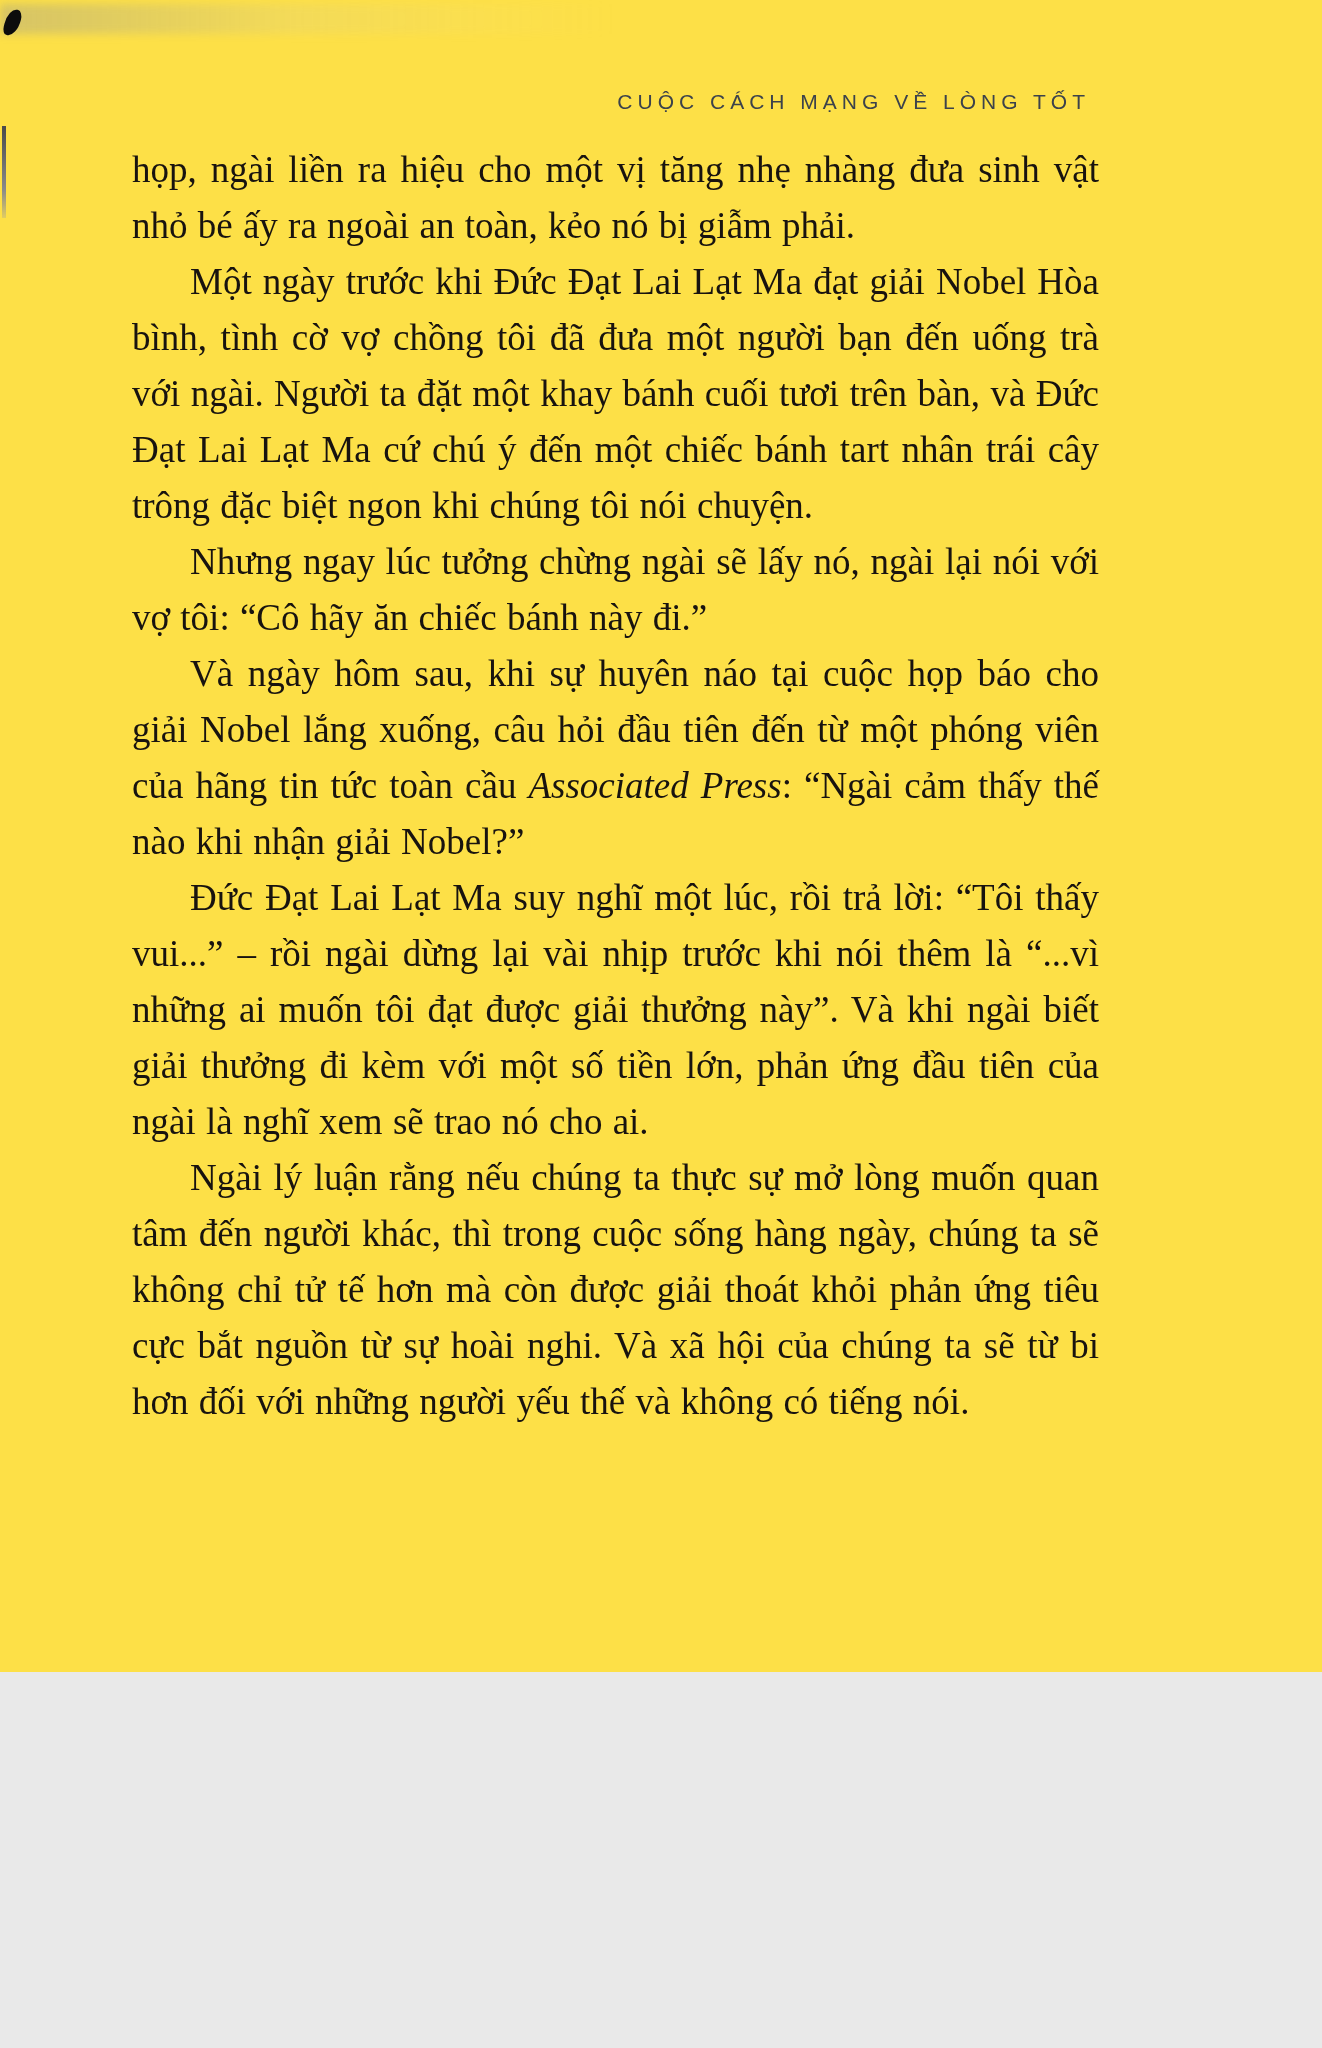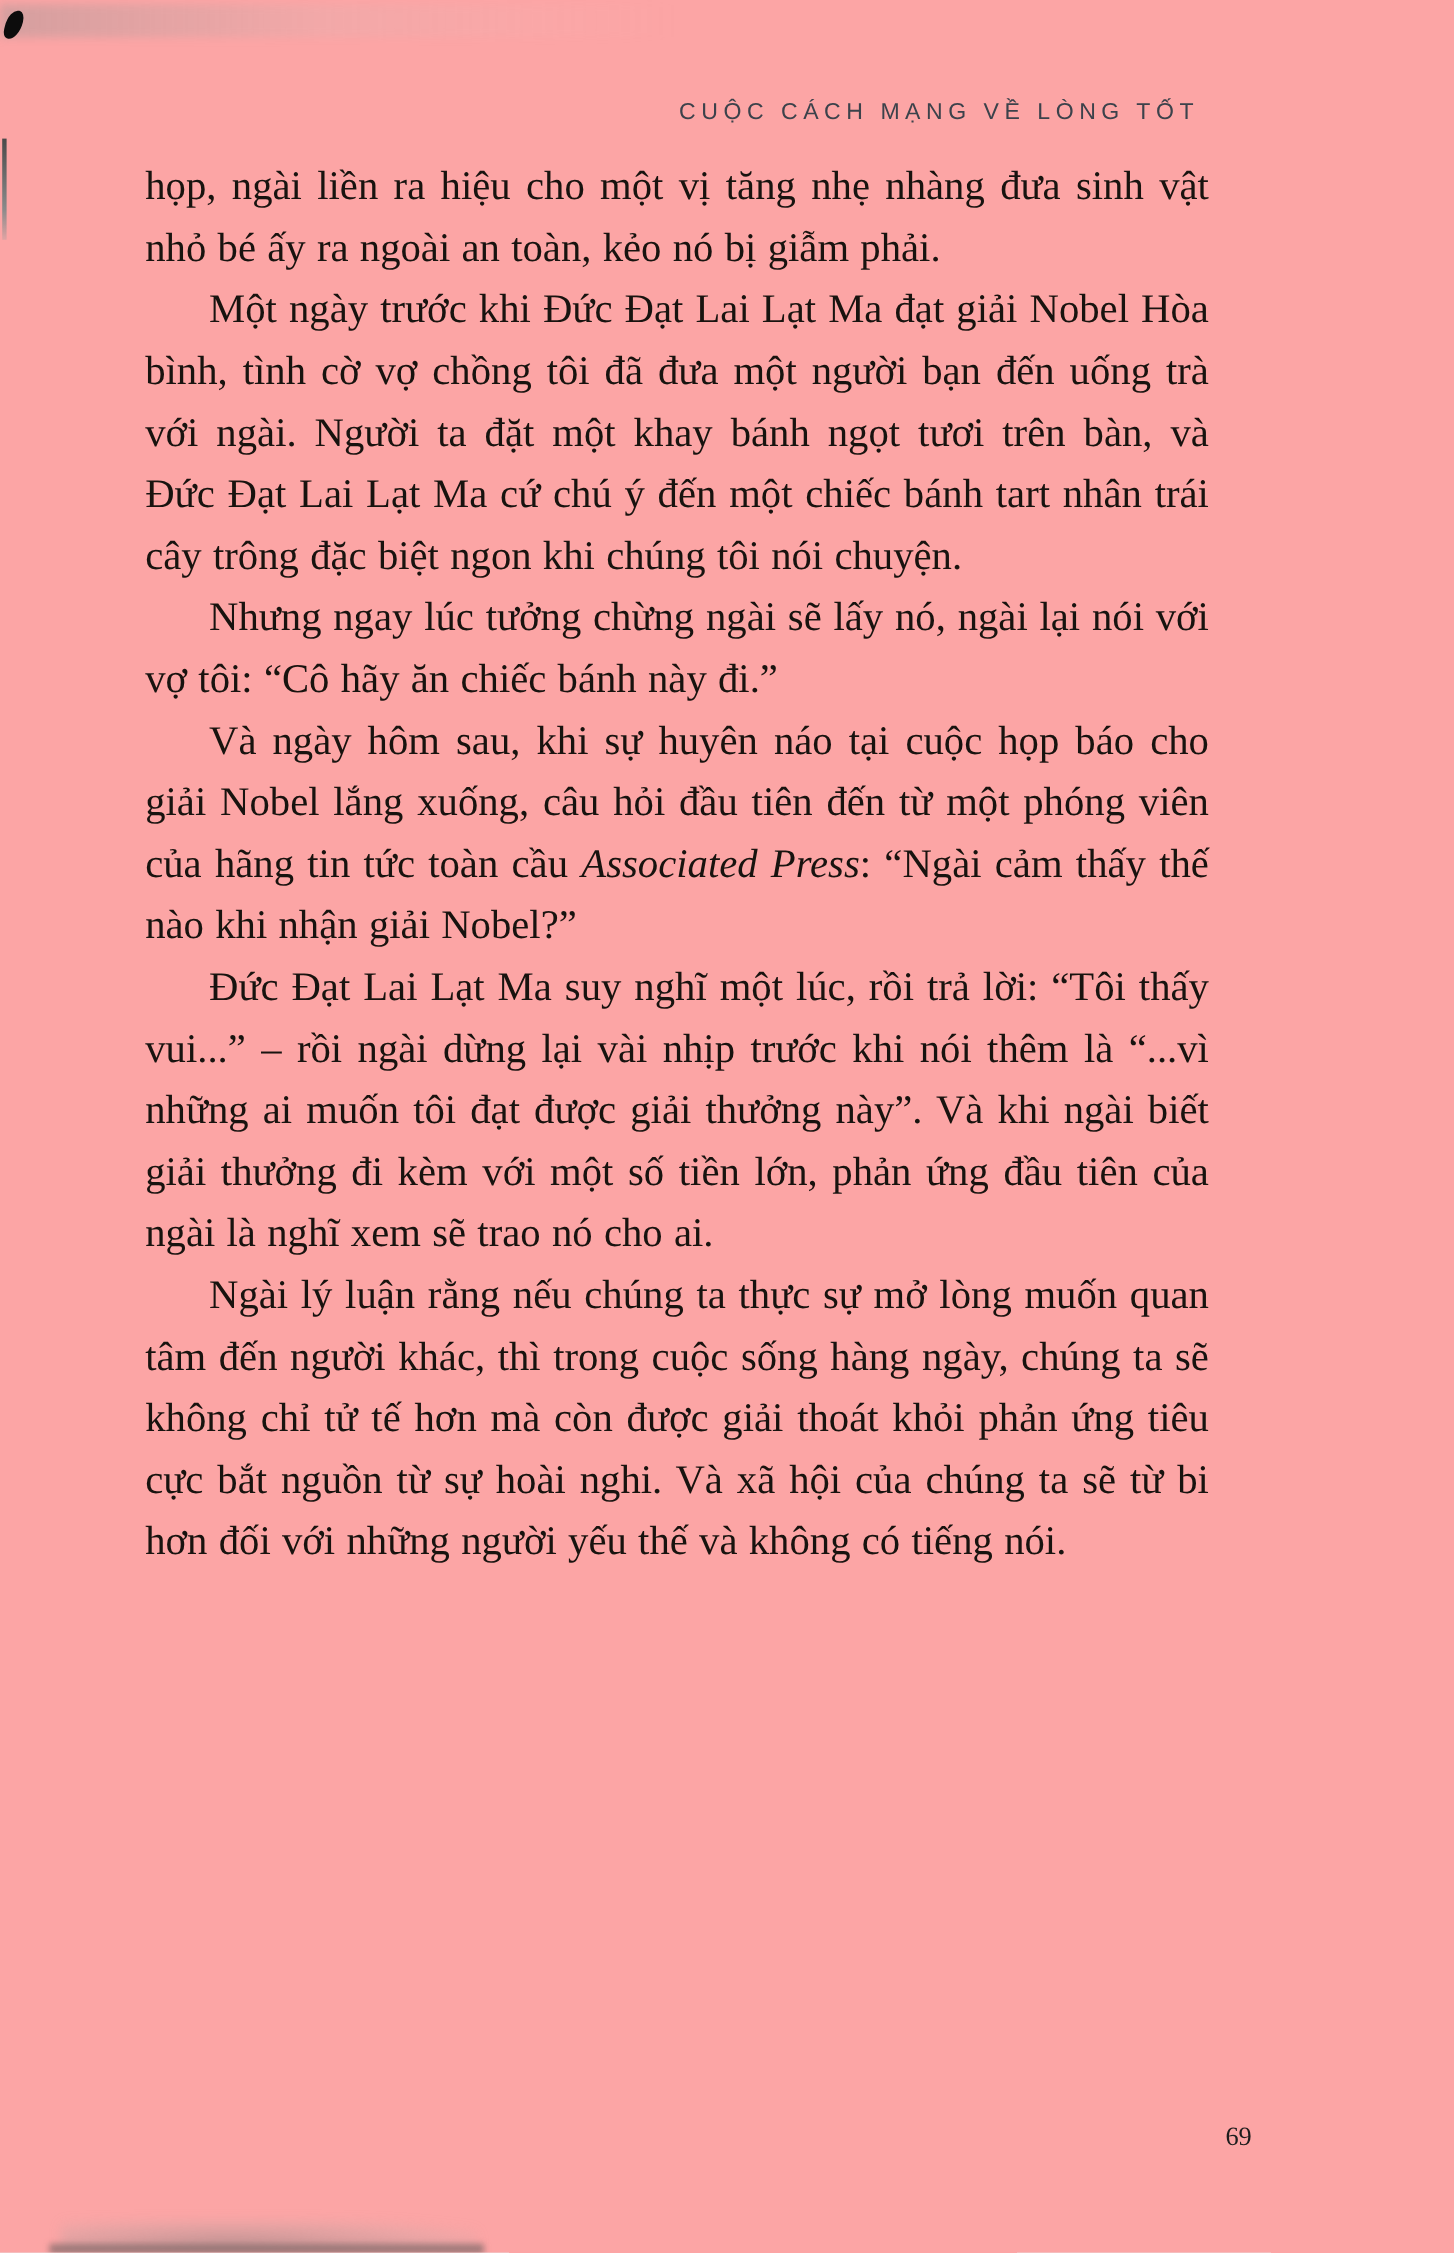--- a/index.html
+++ b/index.html
@@ -4,23 +4,23 @@
 <title>Book page scan</title>
 <style>
   html, body {
     margin: 0;
     padding: 0;
     background: #e9e9e9;
   }
   .page {
     position: relative;
     width: 1322px;
-    height: 2048px;
+    height: 1672px;
     margin: 0 auto;
-    background: #fca5a5;
+    background: #fde047;
     overflow: hidden;
     font-family: "Liberation Serif", "DejaVu Serif", serif;
   }
 
   
   .running-head {
     position: absolute;
     top: 90px;
     right: 232px;
     font-family: "Liberation Sans", "DejaVu Sans", sans-serif;
@@ -127,21 +127,21 @@
   <div class="line-left"></div>
   <div class="smudge-bottom"></div>
   <div class="strip-bottom"></div>
 
   <div class="running-head">CUỘC CÁCH MẠNG VỀ LÒNG TỐT</div>
 
   <div class="text-block">
 
     <p class="continuation">họp, ngài liền ra hiệu cho một vị tăng nhẹ nhàng đưa sinh vật nhỏ bé ấy ra ngoài an toàn, kẻo nó bị giẫm phải.</p>
 
-    <p>Một ngày trước khi Đức Đạt Lai Lạt Ma đạt giải Nobel Hòa bình, tình cờ vợ chồng tôi đã đưa một người bạn đến uống trà với ngài. Người ta đặt một khay bánh ngọt tươi trên bàn, và Đức Đạt Lai Lạt Ma cứ chú ý đến một chiếc bánh tart nhân trái cây trông đặc biệt ngon khi chúng tôi nói chuyện.</p>
+    <p>Một ngày trước khi Đức Đạt Lai Lạt Ma đạt giải Nobel Hòa bình, tình cờ vợ chồng tôi đã đưa một người bạn đến uống trà với ngài. Người ta đặt một khay bánh cuối tươi trên bàn, và Đức Đạt Lai Lạt Ma cứ chú ý đến một chiếc bánh tart nhân trái cây trông đặc biệt ngon khi chúng tôi nói chuyện.</p>
 
     <p>Nhưng ngay lúc tưởng chừng ngài sẽ lấy nó, ngài lại nói với vợ tôi: “Cô hãy ăn chiếc bánh này đi.”</p>
 
     <p>
       <span>Và ngày hôm sau, khi sự huyên náo tại cuộc họp báo cho giải Nobel lắng xuống, câu hỏi đầu tiên đến từ một phóng viên của hãng tin tức toàn cầu </span><em>Associated Press</em><span>: “Ngài cảm thấy thế nào khi nhận giải Nobel?”</span>
     </p>
 
     <p>Đức Đạt Lai Lạt Ma suy nghĩ một lúc, rồi trả lời: “Tôi thấy vui...” – rồi ngài dừng lại vài nhịp trước khi nói thêm là “...vì những ai muốn tôi đạt được giải thưởng này”. Và khi ngài biết giải thưởng đi kèm với một số tiền lớn, phản ứng đầu tiên của ngài là nghĩ xem sẽ trao nó cho ai.</p>
 
 

